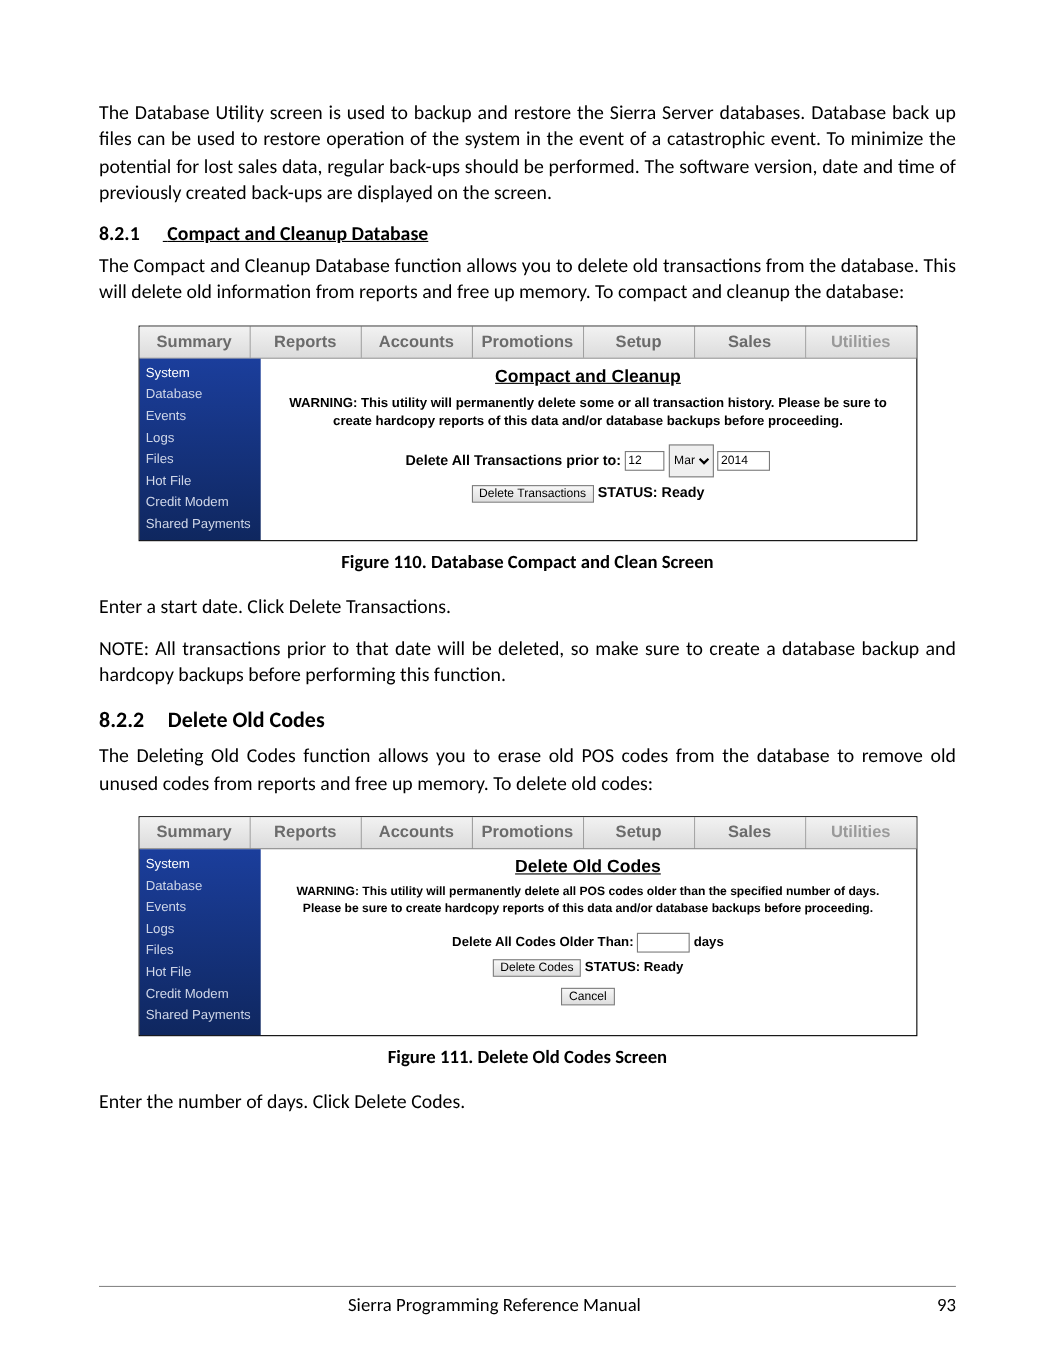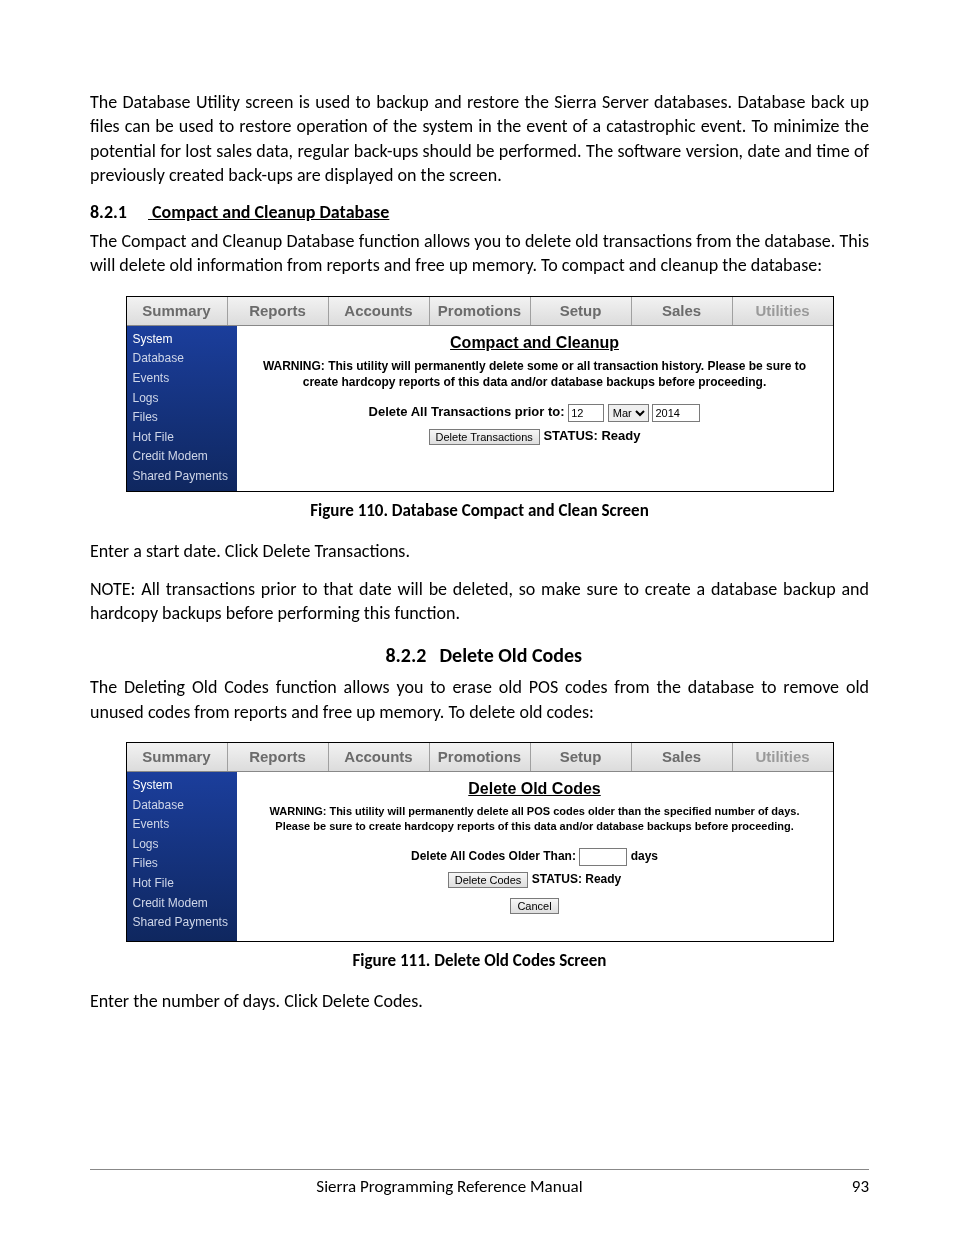--- a/index.html
+++ b/index.html
@@ -30,21 +30,20 @@
     text-decoration: underline;
   }
   .section-heading .num {
     display: inline-block;
     width: 58px;
   }
   .section-heading-lg {
     font-weight: bold;
     font-size: 20px;
     margin: 18px 0 8px 0;
-    text-align: center;
   }
   .section-heading-lg .num {
     display: inline-block;
     width: 58px;
   }
   .figure-caption {
     text-align: center;
     font-weight: bold;
     font-size: 17px;
     margin: 8px 0 18px 0;
@@ -126,21 +125,21 @@
     font-size: 11px;
     padding: 0 2px;
     width: 30px;
     vertical-align: middle;
   }
   .ss-input.wide { width: 42px; }
   .ss-select {
     border: 1px solid #7a7a7a;
     background: #efefef;
     font-size: 11px;
-    height: 18px;
+    height: 30px;
     vertical-align: middle;
   }
   .ss-btn {
     border: 1px solid #7a7a7a;
     background: linear-gradient(#f7f7f7,#dedede);
     font-size: 11px;
     padding: 1px 6px;
     cursor: pointer;
     vertical-align: middle;
   }

